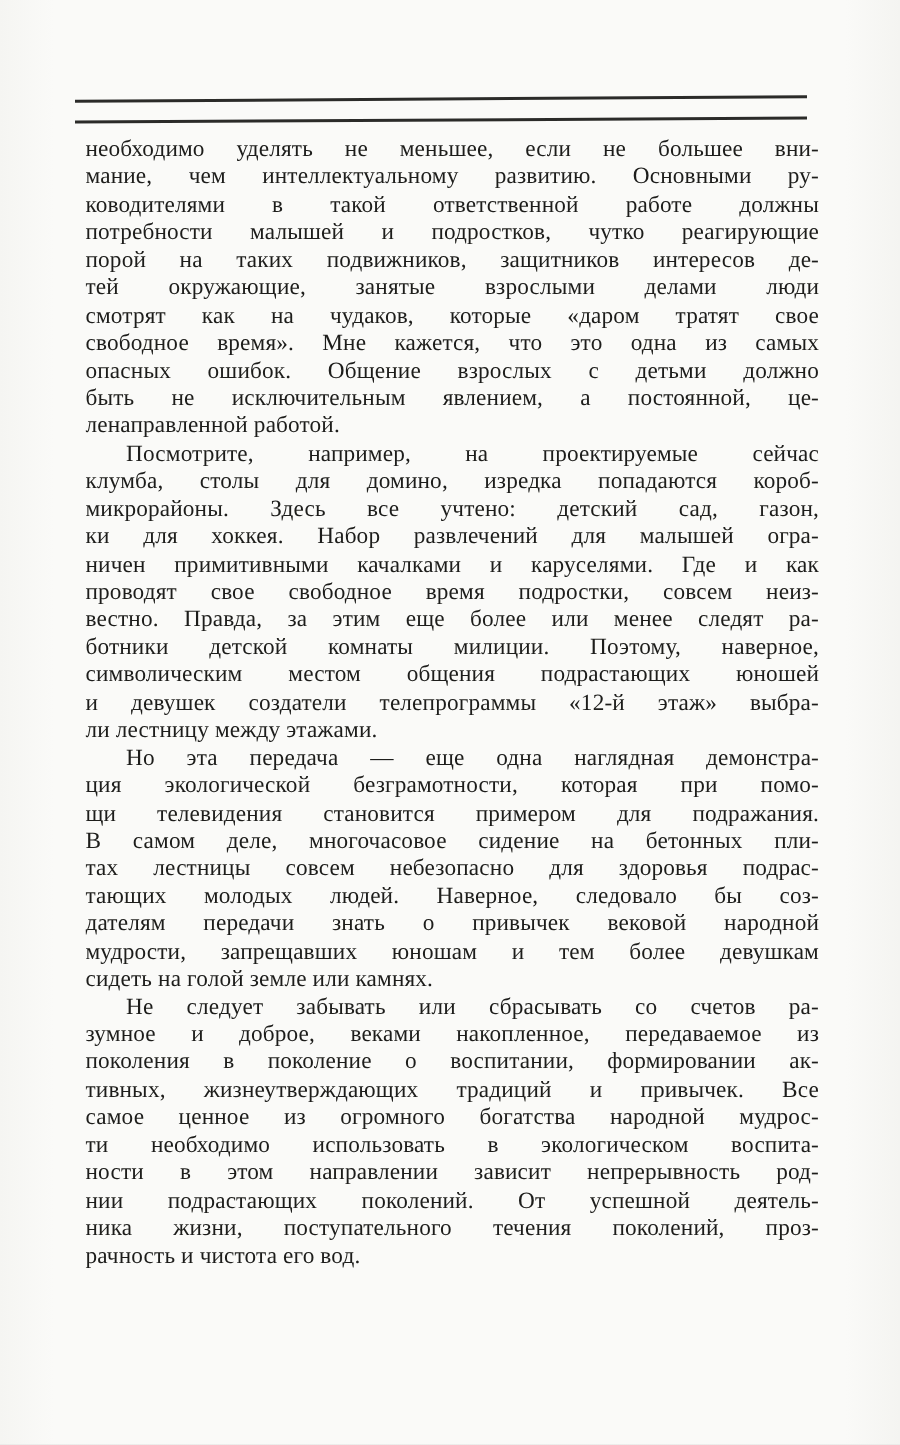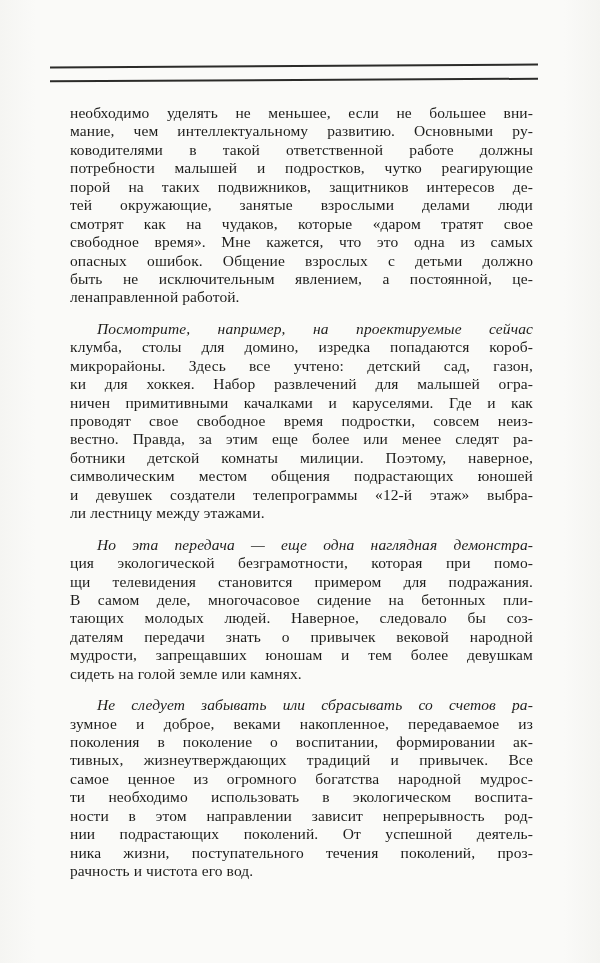--- a/index.html
+++ b/index.html
@@ -28,32 +28,32 @@
   .text-block {
     position: absolute;
     left: 57px;
     top: 91px;
     width: 489px;
     font-size: 15.5px;
     line-height: 18.45px;
     letter-spacing: 0.1px;
     color: #1d1d1b;
   }
-  .paragraph { margin: 13px; padding: 0; }
+  .paragraph { margin: 0; padding: 0; }
   .line {
     height: 18.45px;
     overflow: hidden;
     text-align: justify;
     text-align-last: justify;
   }
   .line.last-line {
     text-align: center;
     text-align-last: left;
   }
-  .line.indent-line { text-indent: 27px; font-style: italic; }
+  .line.indent-line { text-indent: 27px; }
 </style>
 </head>
 <body>
 
 <div class="page">
   <div class="rule rule-1"></div>
   <div class="rule rule-2"></div>
   <div class="text-block">
       <div class="paragraph">
         <div class="line">необходимо уделять не меньшее, если не большее вни-</div>
@@ -79,20 +79,21 @@
         <div class="line">ботники детской комнаты милиции. Поэтому, наверное,</div>
         <div class="line">символическим местом общения подрастающих юношей</div>
         <div class="line">и девушек создатели телепрограммы «12-й этаж» выбра-</div>
         <div class="line last-line">ли лестницу между этажами.</div>
       </div>
       <div class="paragraph">
         <div class="line indent-line">Но эта передача — еще одна наглядная демонстра-</div>
         <div class="line">ция экологической безграмотности, которая при помо-</div>
         <div class="line">щи телевидения становится примером для подражания.</div>
         <div class="line">В самом деле, многочасовое сидение на бетонных пли-</div>
+        <div class="line">тах лестницы совсем небезопасно для здоровья подрас-</div>
         <div class="line">тающих молодых людей. Наверное, следовало бы соз-</div>
         <div class="line">дателям передачи знать о привычек вековой народной</div>
         <div class="line">мудрости, запрещавших юношам и тем более девушкам</div>
         <div class="line last-line">сидеть на голой земле или камнях.</div>
       </div>
       <div class="paragraph">
         <div class="line indent-line">Не следует забывать или сбрасывать со счетов ра-</div>
         <div class="line">зумное и доброе, веками накопленное, передаваемое из</div>
         <div class="line">поколения в поколение о воспитании, формировании ак-</div>
         <div class="line">тивных, жизнеутверждающих традиций и привычек. Все</div>

